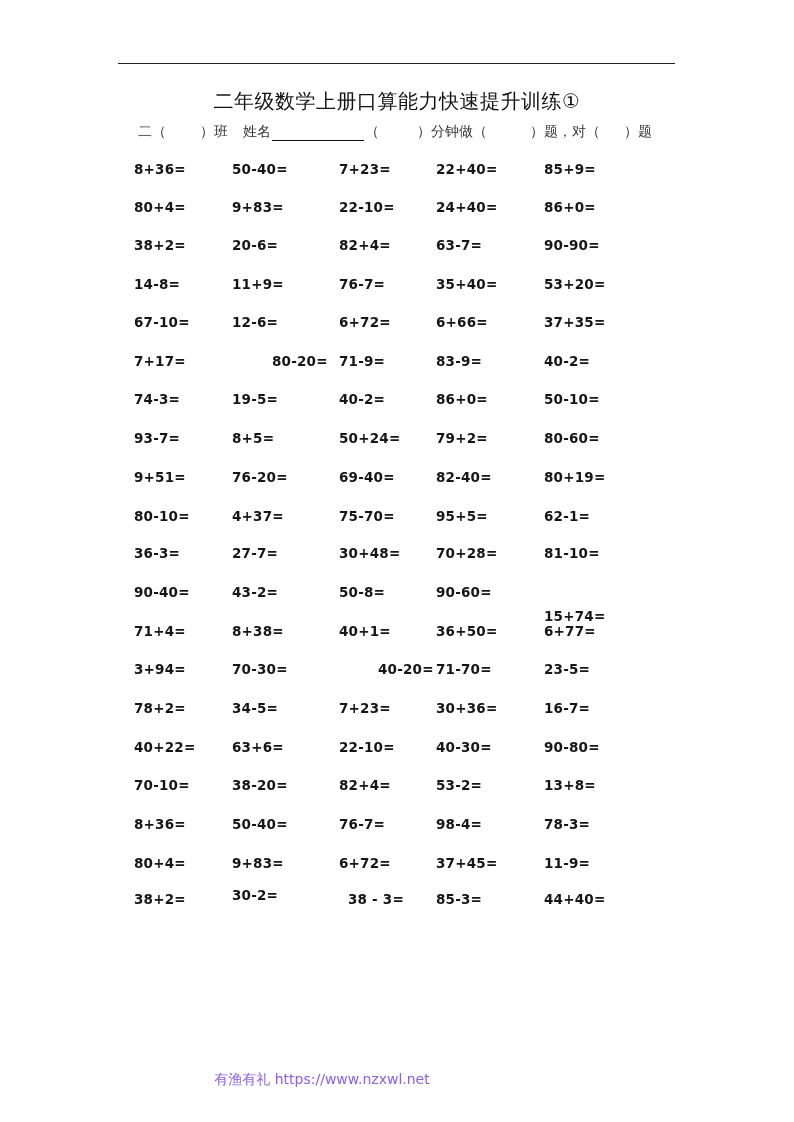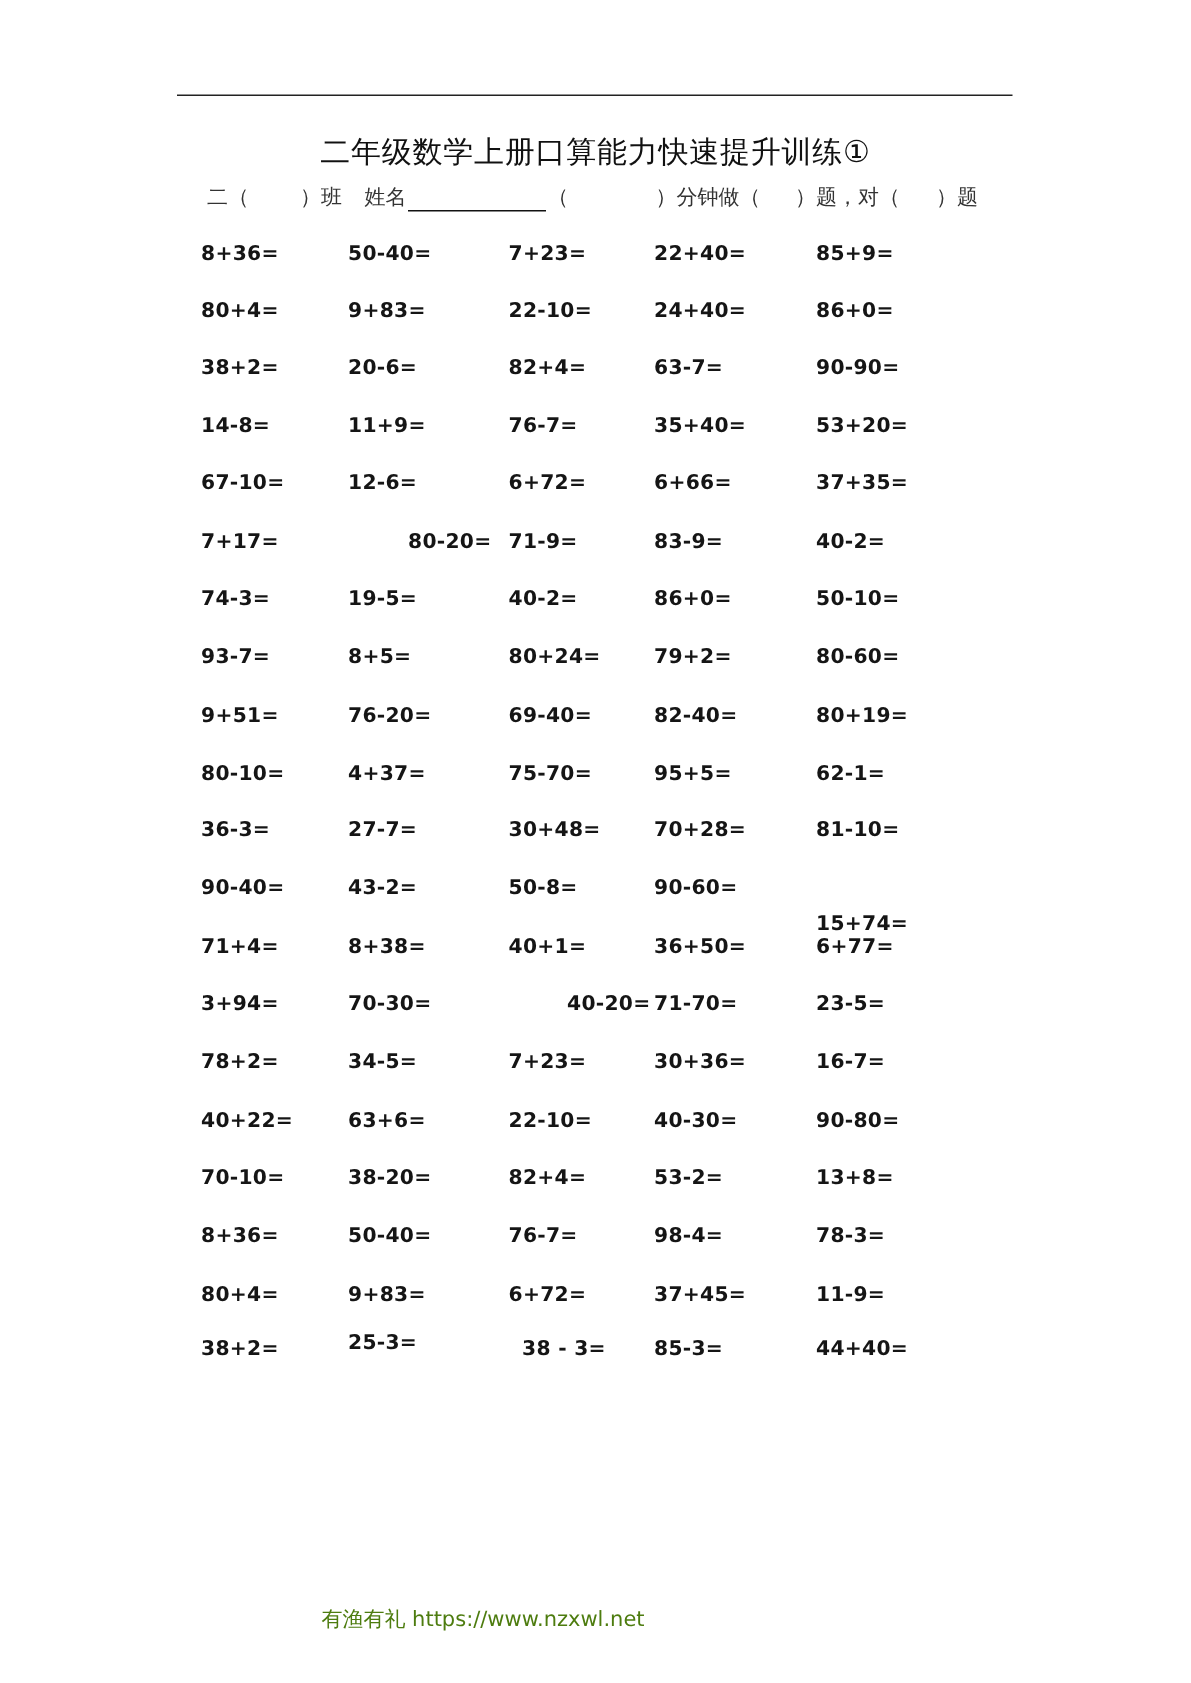--- a/index.html
+++ b/index.html
@@ -75,39 +75,39 @@
       letter-spacing: 0.2px;
     }
     .footer {
       position: absolute;
       left: 0;
       width: 644px;
       top: 1071px;
       text-align: center;
       font-family: "DejaVu Sans", sans-serif;
       font-size: 14px;
-      color: #4d7c0f;
+      color: #8b5cf6;
     }
   </style>
 </head>
 <body>
 
 <div>
 
   <div class="top-rule"></div>
 
   <div class="title">二年级数学上册口算能力快速提升训练①</div>
 
   <div class="info-line">
     <span style="left:138px;">二（</span>
     <span style="left:200px;">）班</span>
     <span style="left:243px;">姓名</span>
     <div class="name-underline"></div>
     <span style="left:365px;">（</span>
-    <span style="left:417px;margin-left:20px;">）分钟做（</span>
+    <span style="left:417px;">）分钟做（</span>
     <span style="left:530px;">）题，对（</span>
     <span style="left:624px;">）题</span>
   </div>
 
   <div class="grid" id="problem-grid">
       <div class="problem" style="left: 118px; top: 161px;">8+36=</div>
       <div class="problem" style="left: 216px; top: 161px;">50-40=</div>
       <div class="problem" style="left: 323px; top: 161px;">7+23=</div>
       <div class="problem" style="left: 420px; top: 161px;">22+40=</div>
       <div class="problem" style="left: 528px; top: 161px;">85+9=</div>
@@ -136,21 +136,21 @@
       <div class="problem" style="left: 323px; top: 353px;">71-9=</div>
       <div class="problem" style="left: 420px; top: 353px;">83-9=</div>
       <div class="problem" style="left: 528px; top: 353px;">40-2=</div>
       <div class="problem" style="left: 118px; top: 391px;">74-3=</div>
       <div class="problem" style="left: 216px; top: 391px;">19-5=</div>
       <div class="problem" style="left: 323px; top: 391px;">40-2=</div>
       <div class="problem" style="left: 420px; top: 391px;">86+0=</div>
       <div class="problem" style="left: 528px; top: 391px;">50-10=</div>
       <div class="problem" style="left: 118px; top: 430px;">93-7=</div>
       <div class="problem" style="left: 216px; top: 430px;">8+5=</div>
-      <div class="problem" style="left: 323px; top: 430px;">80+24=</div>
+      <div class="problem" style="left: 323px; top: 430px;">50+24=</div>
       <div class="problem" style="left: 420px; top: 430px;">79+2=</div>
       <div class="problem" style="left: 528px; top: 430px;">80-60=</div>
       <div class="problem" style="left: 118px; top: 469px;">9+51=</div>
       <div class="problem" style="left: 216px; top: 469px;">76-20=</div>
       <div class="problem" style="left: 323px; top: 469px;">69-40=</div>
       <div class="problem" style="left: 420px; top: 469px;">82-40=</div>
       <div class="problem" style="left: 528px; top: 469px;">80+19=</div>
       <div class="problem" style="left: 118px; top: 508px;">80-10=</div>
       <div class="problem" style="left: 216px; top: 508px;">4+37=</div>
       <div class="problem" style="left: 323px; top: 508px;">75-70=</div>
@@ -195,21 +195,21 @@
       <div class="problem" style="left: 216px; top: 816px;">50-40=</div>
       <div class="problem" style="left: 323px; top: 816px;">76-7=</div>
       <div class="problem" style="left: 420px; top: 816px;">98-4=</div>
       <div class="problem" style="left: 528px; top: 816px;">78-3=</div>
       <div class="problem" style="left: 118px; top: 855px;">80+4=</div>
       <div class="problem" style="left: 216px; top: 855px;">9+83=</div>
       <div class="problem" style="left: 323px; top: 855px;">6+72=</div>
       <div class="problem" style="left: 420px; top: 855px;">37+45=</div>
       <div class="problem" style="left: 528px; top: 855px;">11-9=</div>
       <div class="problem" style="left: 118px; top: 891px;">38+2=</div>
-      <div class="problem" style="left: 216px; top: 887px;">25-3=</div>
+      <div class="problem" style="left: 216px; top: 887px;">30-2=</div>
       <div class="problem" style="left: 332px; top: 891px;">38 - 3=</div>
       <div class="problem" style="left: 420px; top: 891px;">85-3=</div>
       <div class="problem" style="left: 528px; top: 891px;">44+40=</div>
     </div>
 
   <div class="footer">有渔有礼 https://www.nzxwl.net</div>
 
 </div>
 
 </body></html>

